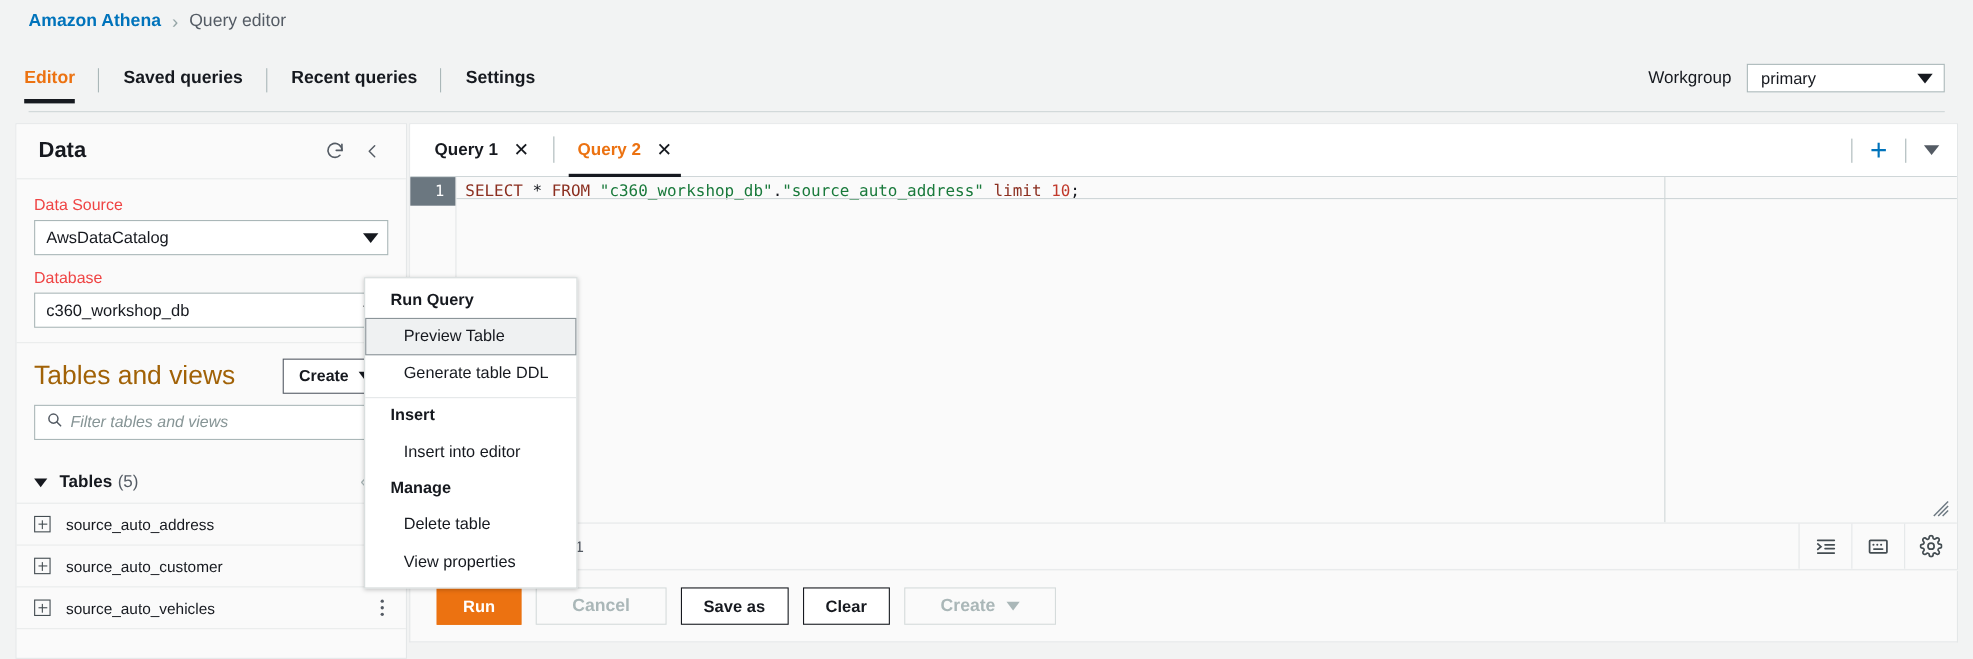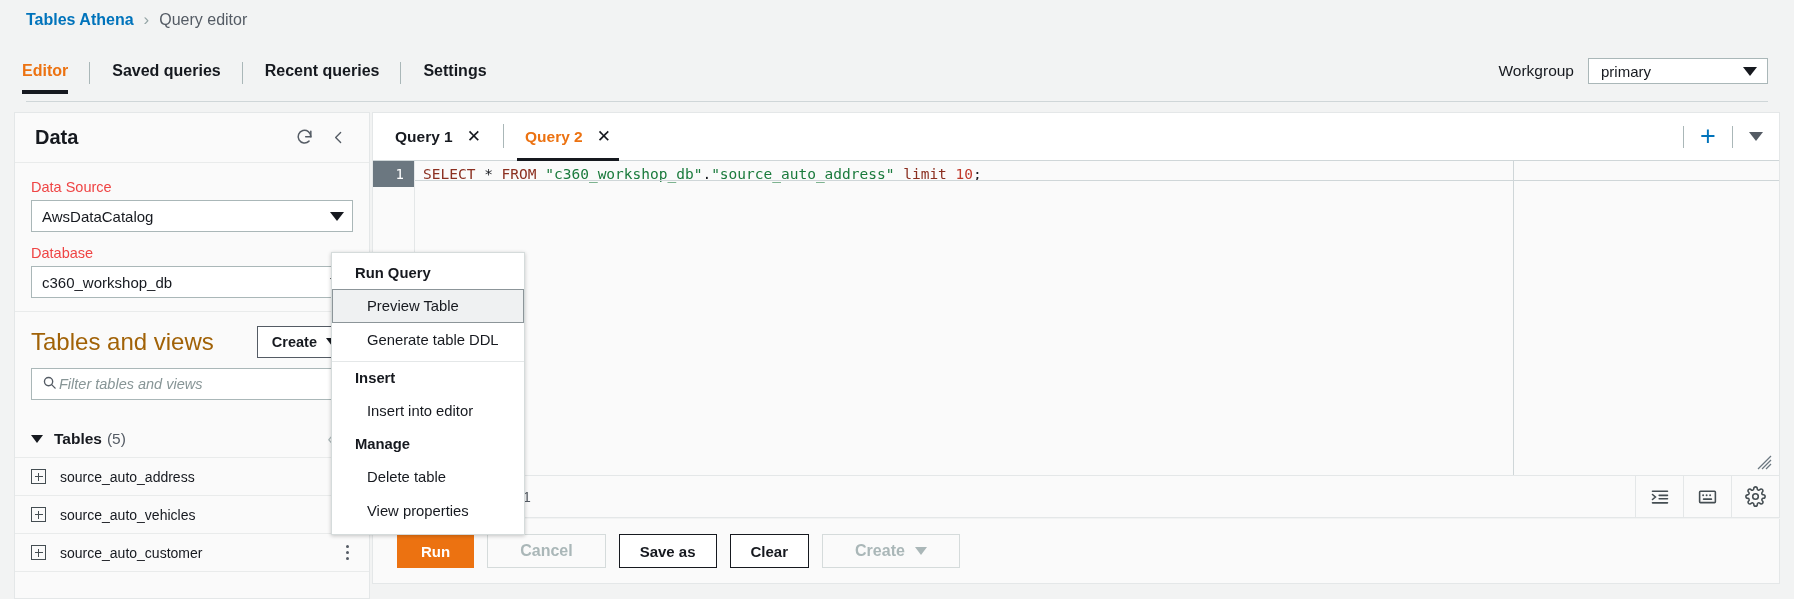--- a/index.html
+++ b/index.html
@@ -85,21 +85,21 @@
     padding: 0 14px; display: inline-flex; align-items: center; gap: 9px;
     cursor: pointer; font-family: "Liberation Sans", sans-serif;
   }
   .btn .caret-sm {
     width: 0; height: 0; border-left: 6px solid transparent;
     border-right: 6px solid transparent; border-top: 8px solid #16191f;
   }
 
   .filterbox {
     margin: 0 16px; height: 32px; border: 1px solid #aab7b8; background: #fff;
-    display: flex; align-items: center; padding: 0 10px; gap: 2px;
+    display: flex; align-items: center; padding: 0 10px; gap: 7px;
   }
   .filterbox input {
     border: 0; outline: 0; flex: 1; font-size: 14.5px; color: #16191f;
     font-style: italic; font-family: "Liberation Sans", sans-serif;
     background: transparent;
   }
   .filterbox input::placeholder { color: #879596; font-style: italic; }
 
   .grp-row {
     margin-top: 20px; height: 38px; display: flex; align-items: center;
@@ -274,21 +274,21 @@
     padding: 8px 0 8px 34px;
   }
   .ctx-rule { height: 1px; background: #e4e7e8; margin: 4px 0 0 0; }
 </style>
 </head>
 <body>
 
 <div class="page">
 
   <div class="breadcrumb">
-    <span class="bc-link">Tables Athena</span>
+    <span class="bc-link">Amazon Athena</span>
     <span class="bc-sep">›</span>
     <span class="bc-cur">Query editor</span>
   </div>
 
   <div class="navtabs">
     <div class="navtab active">
       <span>Editor</span>
       <span class="underline"></span>
     </div>
     <div class="navtab">
@@ -375,30 +375,30 @@
       <span class="plusbox"></span>
       <span>source_auto_address</span>
       <span class="kebab">
           <i></i>
           <i></i>
           <i></i>
         </span>
     </div>
     <div class="tbl-row">
       <span class="plusbox"></span>
-      <span>source_auto_vehicles</span>
+      <span>source_auto_customer</span>
       <span class="kebab">
           <i></i>
           <i></i>
           <i></i>
         </span>
     </div>
     <div class="tbl-row">
       <span class="plusbox"></span>
-      <span>source_auto_customer</span>
+      <span>source_auto_vehicles</span>
       <span class="kebab">
           <i></i>
           <i></i>
           <i></i>
         </span>
     </div>
   </div>
 
   <div class="editor-wrap">
     <div class="qtabs">

